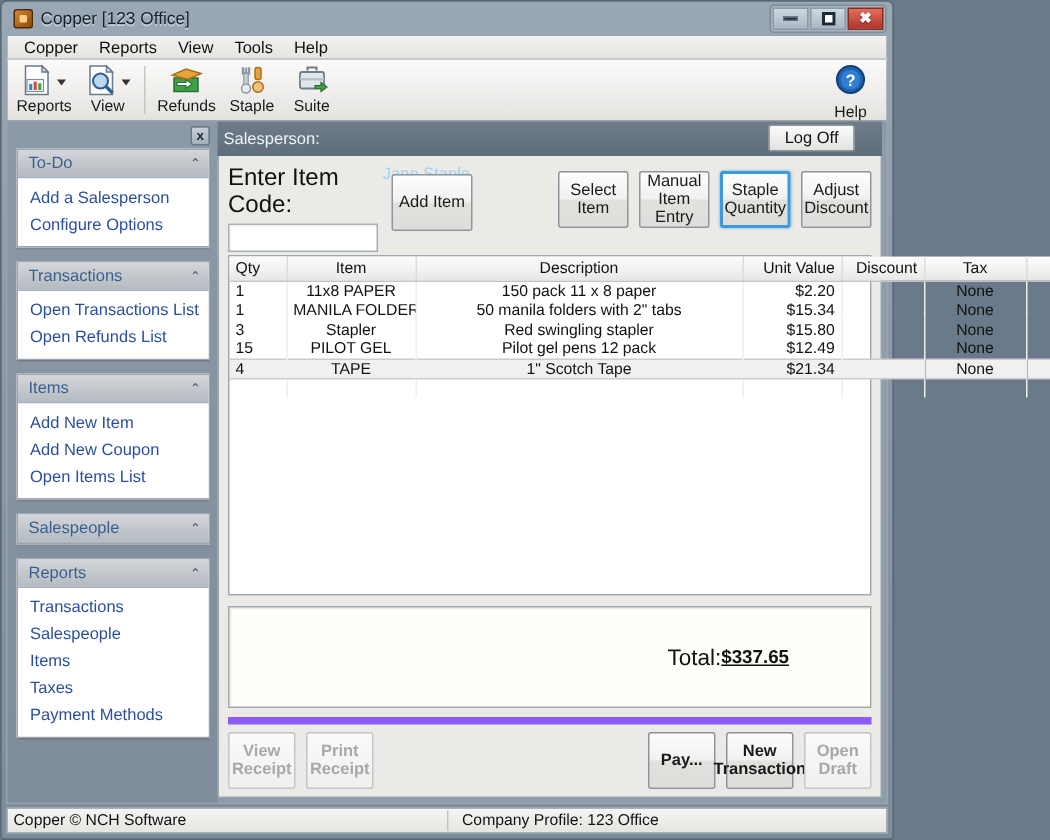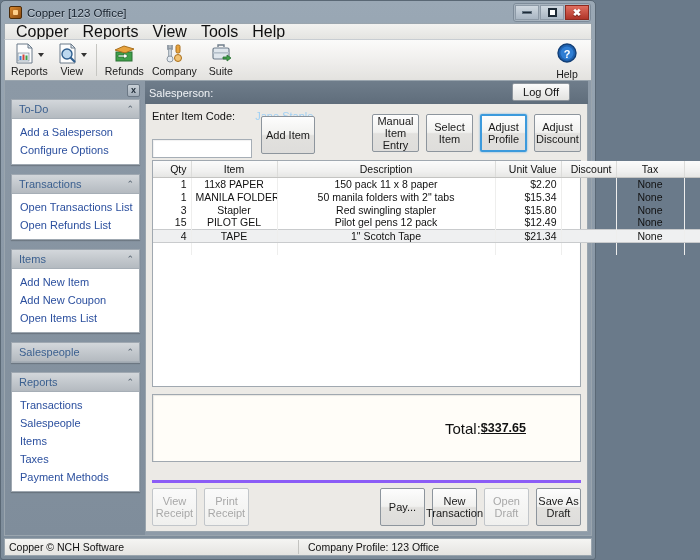--- a/index.html
+++ b/index.html
@@ -73,21 +73,21 @@
   
   .menubar {
     flex: 0 0 16px; height: 16px;
     background: linear-gradient(180deg,#f2f2f0,#e4e4e1);
     border: 1px solid #9aa5ae; border-bottom: none;
     display: flex; align-items: center;
     padding-left: 4px;
     margin-top: 1px;
   }
   .menu-item {
-    font-size: 16px; color: #101010;
+    font-size: 11px; color: #101010;
     padding: 0 7px; line-height: 14px;
     cursor: default;
   }
 
   
   .toolbar {
     flex: 0 0 42px; height: 42px;
     background: linear-gradient(180deg,#fbfbfa 0%,#f0efed 50%,#e3e2df 100%);
     border: 1px solid #9aa5ae; border-top: 1px solid #c8cdd2;
     display: flex; align-items: stretch;
@@ -185,21 +185,21 @@
   .content {
     flex: 1 1 auto; background: #eceae6;
     border: 1px solid #9aa5ae; border-top: none;
     display: flex; flex-direction: column;
     min-height: 0; padding: 6px 6px 5px 6px;
   }
 
   
   .entry-row { flex: 0 0 46px; display: flex; align-items: flex-start; position: relative; }
   .code-block { display: flex; flex-direction: column; width: 100px; }
-  .code-block label { font-size: 11px; color: #111; margin-bottom: 17px; }
+  .code-block label { font-size: 16px; color: #111; margin-bottom: 3px; }
   .code-input {
     height: 19px; border: 1px solid #a6aeb6; background: #fff;
     font-family: "Liberation Sans", sans-serif; font-size: 11px; padding: 0 3px;
     box-shadow: inset 1px 1px 1px rgba(0,0,0,.06);
   }
   .btn {
     background: linear-gradient(180deg,#fdfdfd 0%, #f1f1ef 48%, #e2e1de 52%, #dedddb 100%);
     border: 1px solid #8d959d; border-radius: 2px;
     font-size: 11px; color: #1a1a1a;
     display: flex; align-items: center; justify-content: center;
@@ -237,21 +237,21 @@
   }
   table.grid td {
     height: 13px; font-size: 10.5px; color: #111;
     padding: 0 4px; border-right: 1px solid #eeeeed;
     white-space: nowrap; overflow: hidden;
   }
   tr.row-selected td {
     background: #eff0f1;
     border-top: 1px solid #c9cbcd; border-bottom: 1px solid #c9cbcd;
   }
-  .c-qty { width: 38px; text-align: right; }
+  .c-qty { width: 38px; text-align: left; }
   .c-item { width: 86px; text-align: center; }
   .c-desc { width: 218px; text-align: center; }
   .c-unit { width: 66px; text-align: right; }
   .c-disc { width: 55px; text-align: right; }
   .c-tax  { width: 68px; text-align: center; }
   .c-total{ width: 74px; text-align: right; }
   .filler-row td { border-right: 1px solid #eeeeed; height: 100%; }
 
   
   .total-panel {
@@ -260,23 +260,23 @@
     border: 1px solid #a0a8b0;
     box-shadow: inset 1px 1px 1px rgba(0,0,0,.09);
     display: flex; align-items: center; justify-content: flex-end;
     padding-right: 54px;
   }
   .total-label { font-size: 15px; color: #111; margin-right: 0; }
   .total-value { font-size: 12.5px; color: #111; font-weight: bold; text-decoration: underline; }
 
   
   .bottom-row {
-    flex: 0 0 44px; margin-top: 18px;
+    flex: 0 0 44px; margin-top: 6px;
     display: flex; align-items: center; position: relative;
-    border-top: 3px solid #8b5cf6; padding-top: 5px;
+    border-top: 5px solid #8b5cf6; padding-top: 5px; font-weight: bold;
   }
   .bottom-row .btn { width: 45px; height: 38px; }
   .bottom-left { display: flex; gap: 7px; }
   .bottom-right { position: absolute; right: 0; top: 5px; display: flex; gap: 7px; }
 
   
   .statusbar {
     flex: 0 0 18px; height: 18px; margin-top: 2px;
     background: linear-gradient(180deg,#f5f5f3,#e5e4e1);
     border: 1px solid #9aa5ae;
@@ -369,21 +369,21 @@
         <span class="tb-ico">
           <svg width="22" height="21" viewBox="0 0 22 21">
             <path d="M5 2 l0 4 l2 0 l0 -4 M9 2 l0 4 l-2 0" fill="none" stroke="#9aa5ae" stroke-width="1.6"></path>
             <path d="M5 2 v4 h4 V2" fill="none" stroke="#8d98a3" stroke-width="1.5"></path>
             <rect x="5.5" y="6" width="3" height="8" fill="#c9d2da" stroke="#8d98a3" stroke-width=".8"></rect>
             <circle cx="7" cy="16" r="3" fill="#e4eaf0" stroke="#8d98a3" stroke-width="1"></circle>
             <rect x="13" y="2" width="4" height="8" rx="1.5" fill="#e8a33d" stroke="#a96f1c" stroke-width="1"></rect>
             <circle cx="15" cy="15" r="3.5" fill="#f2c374" stroke="#a96f1c" stroke-width="1"></circle>
           </svg>
         </span>
-        <span class="lbl">Company</span>
+        <span class="lbl">Staple</span>
       </div>
 
       <div class="tb-btn">
         <span class="tb-ico">
           <svg width="22" height="21" viewBox="0 0 22 21">
             <path d="M8 4 v-2 h6 v2" fill="none" stroke="#6f7d8b" stroke-width="1.4"></path>
             <rect x="3" y="5" width="16" height="11" rx="1.5" fill="#dfe6ec" stroke="#6f7d8b" stroke-width="1.2"></rect>
             <rect x="3" y="9" width="16" height="1.6" fill="#b4bfc9"></rect>
             <path d="M13 14 l4 0 l0 -2 l4 3 l-4 3 l0 -2 l-4 0 z" fill="#3fa04a" stroke="#2a7033" stroke-width=".8"></path>
           </svg>
@@ -478,23 +478,23 @@
       <div class="content">
 
         <div class="entry-row">
           <div class="code-block">
             <label>Enter Item Code:</label>
             <input class="code-input" type="text" value="" placeholder="" style="">
           </div>
           <div class="btn add-item">Add Item</div>
 
           <div class="entry-actions">
+            <div class="btn">Select Item</div>
             <div class="btn">Manual Item Entry</div>
-            <div class="btn">Select Item</div>
-            <div class="btn focused">Adjust Profile</div>
+            <div class="btn focused">Staple Quantity</div>
             <div class="btn">Adjust Discount</div>
           </div>
         </div>
 
         <div class="table-wrap">
           <table class="grid">
             <thead>
               <tr>
                 <th class="c-qty">Qty</th>
                 <th class="c-item">Item</th>
@@ -578,21 +578,20 @@
 
         <div class="bottom-row">
           <div class="bottom-left">
             <div class="btn disabled">View Receipt</div>
             <div class="btn disabled">Print Receipt</div>
           </div>
           <div class="bottom-right">
             <div class="btn">Pay...</div>
             <div class="btn">New Transaction</div>
             <div class="btn disabled">Open Draft</div>
-            <div class="btn">Save As Draft</div>
           </div>
         </div>
 
       </div>
     </div>
   </div>
 
   <div class="statusbar">
     <span class="sb-left">Copper © NCH Software</span>
     <span class="sb-divider"></span>

